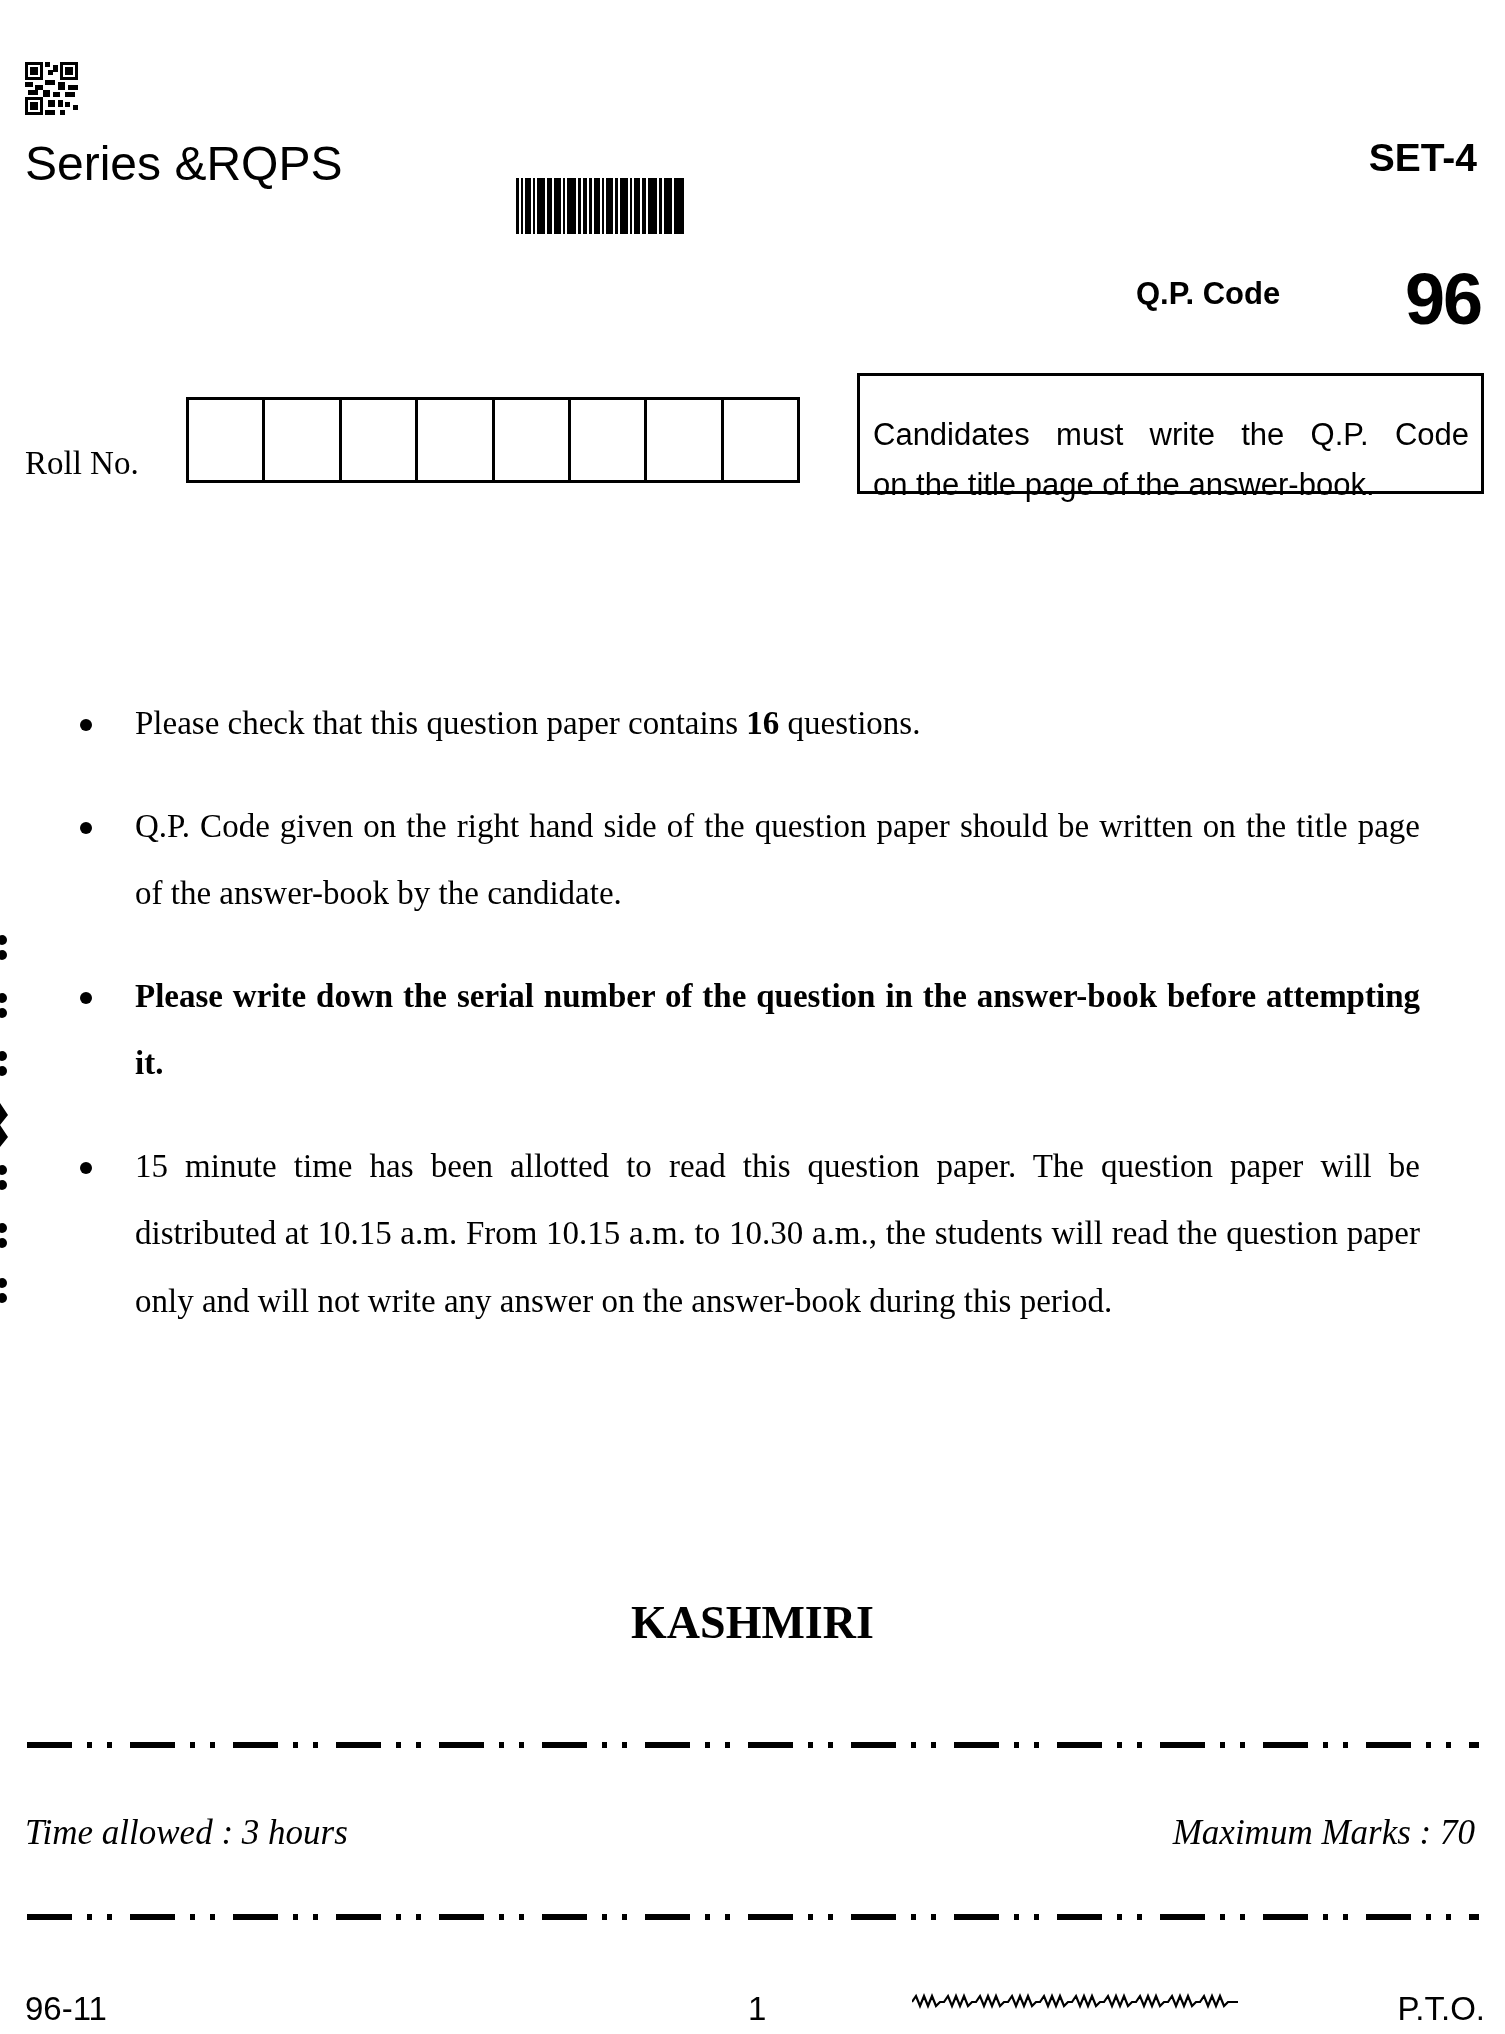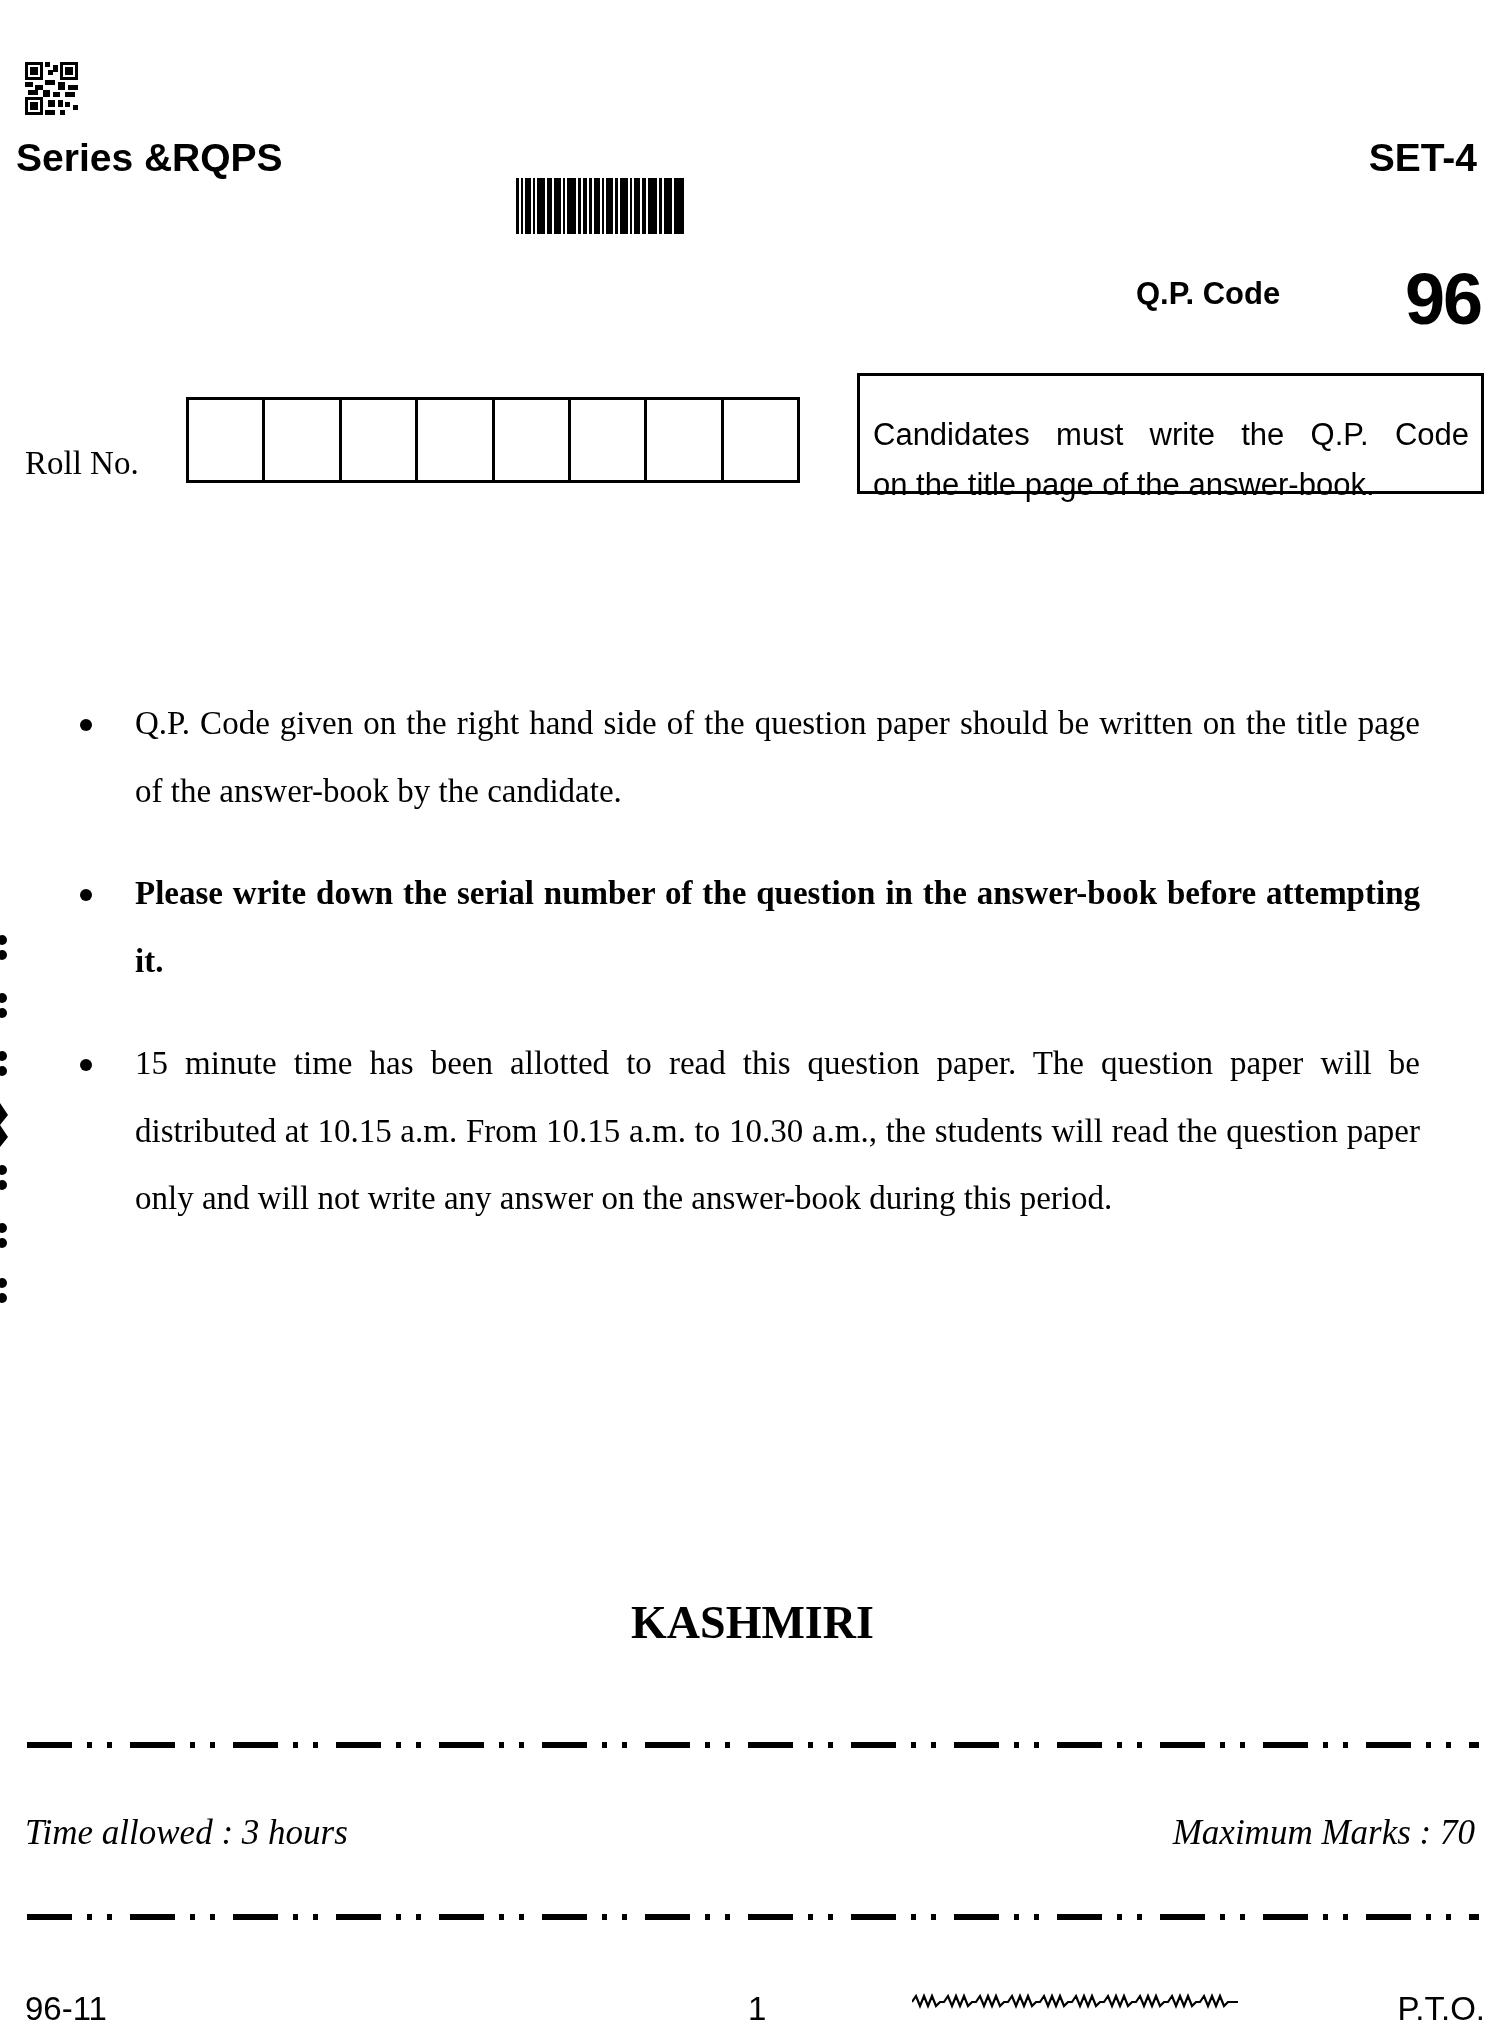--- a/index.html
+++ b/index.html
@@ -3,21 +3,21 @@
 <meta charset="utf-8">
 <style>
   html, body { margin: 0; padding: 0; background: #ffffff; }
   body { width: 1505px; height: 2034px; position: relative; overflow: hidden; color: #000; }
   .abs { position: absolute; }
   .sans { font-family: "Liberation Sans", "DejaVu Sans", sans-serif; }
 
   
   .qr { left: 25px; top: 62px; width: 53px; height: 53px; }
 
-  .series { left: 16px; top: 136px; font-size: 39px; font-weight: bold; letter-spacing: 0px; }
+  .series { left: 25px; top: 136px; font-size: 48px; font-weight: normal; letter-spacing: 0px; }
   .set { right: 28px; top: 136px; font-size: 39px; font-weight: bold; }
 
   .barcode { left: 516px; top: 178px; width: 168px; height: 56px; }
 
   .qpcode-label { left: 1136px; top: 276px; font-size: 31px; font-weight: bold; }
   .qpcode-val { right: 24px; top: 258px; font-size: 72px; font-weight: bold; letter-spacing: -2px; }
 
   .roll-label { left: 25px; top: 445px; font-size: 33px; font-family: "Liberation Serif", "DejaVu Serif", serif; }
   .roll-boxes { left: 186px; top: 397px; height: 86px; display: flex; border: 3px solid #000; box-sizing: border-box; width: 614px; }
   .roll-box { flex: 1; border-right: 3px solid #000; height: 100%; box-sizing: border-box; background: #fff; }
@@ -151,20 +151,24 @@
     <circle cx="2" cy="260" r="5" fill="#000"></circle>
   <circle cx="2" cy="303" r="5" fill="#000"></circle>
     <circle cx="2" cy="318" r="5" fill="#000"></circle>
   <circle cx="2" cy="358" r="5" fill="#000"></circle>
     <circle cx="2" cy="373" r="5" fill="#000"></circle>
 </svg>
 
 <div class="abs instr">
   <div class="instr-item">
     <span class="bullet"></span>
+    <span>Please check that this question paper contains </span><b>16</b><span> questions.</span>
+  </div>
+  <div class="instr-item">
+    <span class="bullet"></span>
     <span>Q.P. Code given on the right hand side of the question paper should be written on the title page of the answer-book by the candidate.</span>
   </div>
   <div class="instr-item bold">
     <span class="bullet"></span>
     <span>Please write down the serial number of the question in the answer-book before attempting it.</span>
   </div>
   <div class="instr-item">
     <span class="bullet"></span>
     <span>15 minute time has been allotted to read this question paper. The question paper will be distributed at 10.15 a.m. From 10.15 a.m. to 10.30 a.m., the students will read the question paper only and will not write any answer on the answer-book during this period.</span>
   </div>

